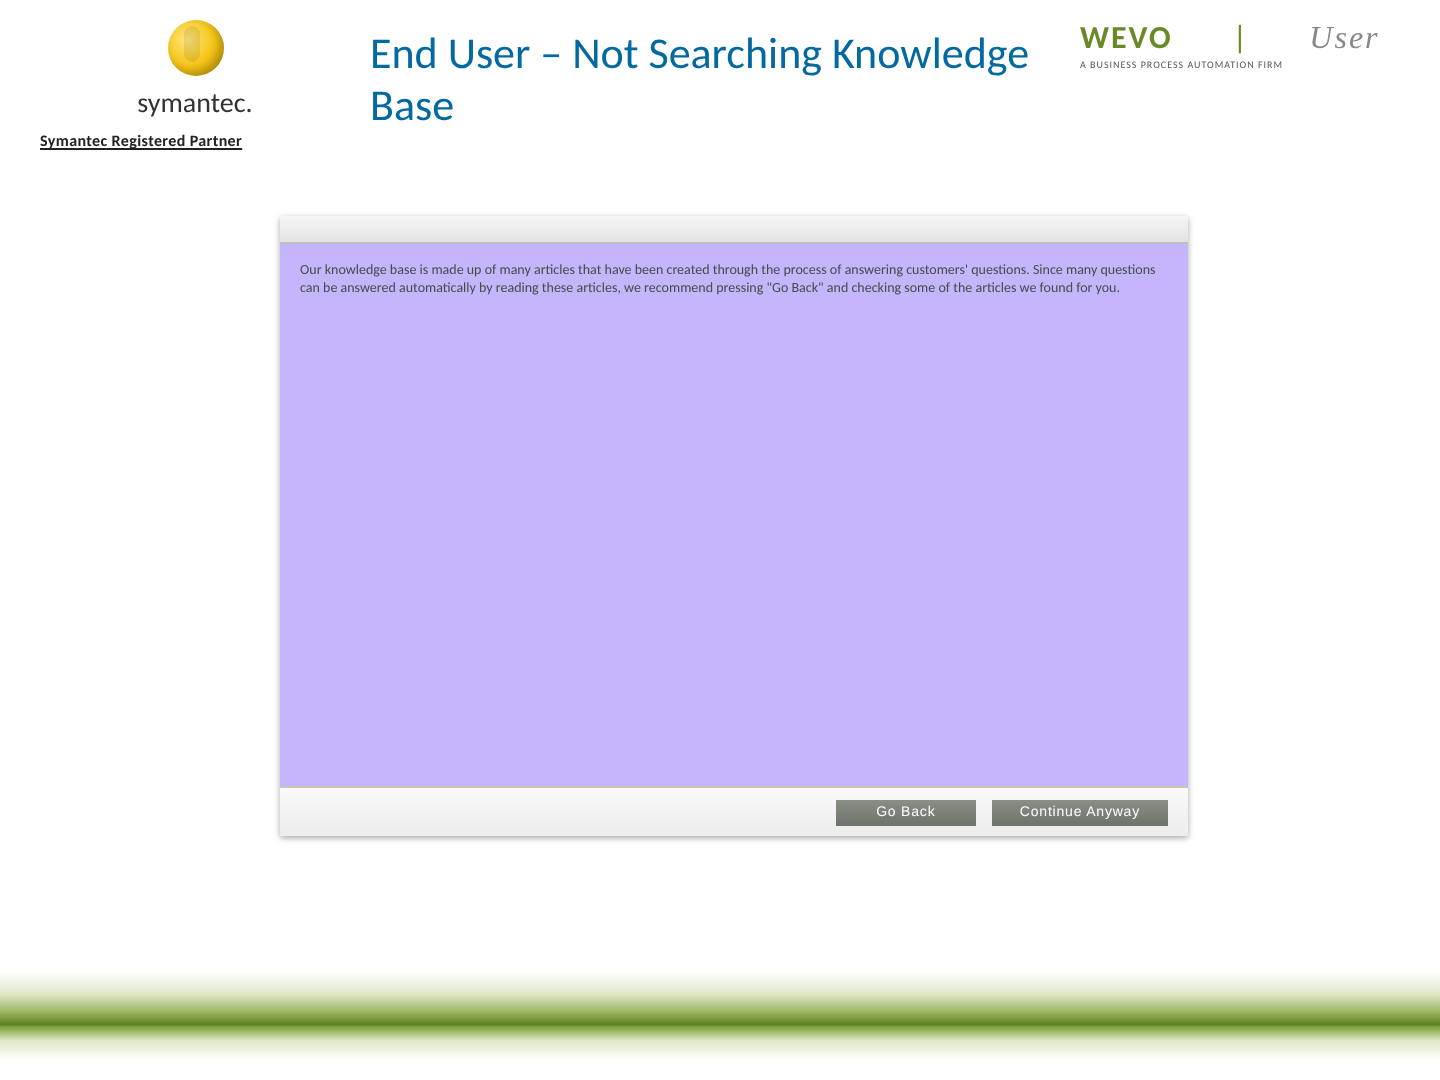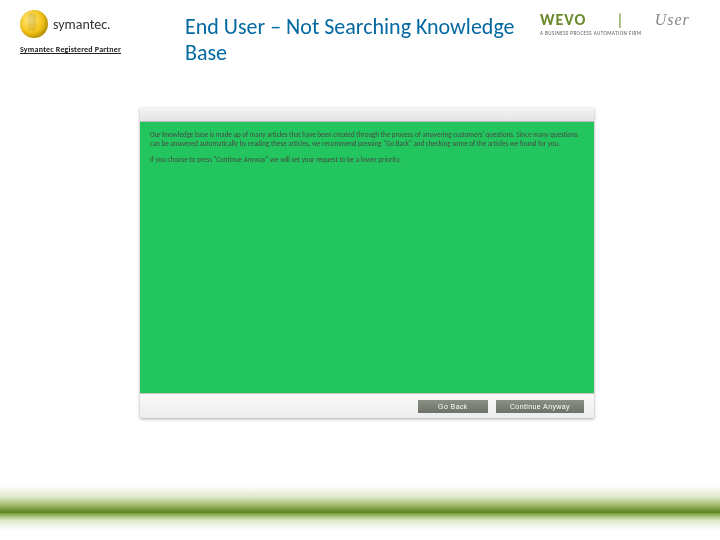--- a/index.html
+++ b/index.html
@@ -13,21 +13,21 @@
   }
   .header {
     display: flex;
     align-items: flex-start;
     padding: 10px 20px 0 20px;
   }
   .left-logo {
     width: 155px;
     flex-shrink: 0;
   }
-  .sym-row { display: flex; align-items: center; gap: 5px; }
+  .sym-row { display: flex; align-items: center; gap: 5px; flex-direction: column; }
   .sym-circle {
     width: 28px; height: 28px; border-radius: 50%;
     background: radial-gradient(circle at 35% 35%, #ffe680, #f5c518 50%, #c79a00);
     box-shadow: inset -2px -2px 4px rgba(0,0,0,0.2);
     position: relative;
   }
   .sym-circle::after {
     content: ""; position: absolute; top: 3px; left: 8px;
     width: 8px; height: 18px; border-radius: 4px;
     background: rgba(0,0,0,0.08);
@@ -62,21 +62,21 @@
     width: 454px; height: 310px;
     box-shadow: 0 1px 3px rgba(0,0,0,0.35);
     background: #fff;
   }
   .panel-header {
     height: 14px;
     background: linear-gradient(#f5f5f5, #e3e3e3);
     border-bottom: 1px solid #bfbfbf;
   }
   .panel-body {
-    background: #22c55e;
+    background: #c4b5fd;
     height: 272px;
     padding: 8px 10px;
     border-bottom: 1px solid #c7c5ba;
     font-size: 7px;
     color: #4a4a46;
     line-height: 1.35;
   }
   .panel-body p { margin-bottom: 6px; }
   .panel-footer {
     height: 24px;
@@ -127,21 +127,20 @@
       <span class="w2">User</span>
     </div>
     <div class="wevo-tag">A BUSINESS PROCESS AUTOMATION FIRM</div>
   </div>
 </div>
 
 <div class="panel-wrap">
   <div class="panel-header"></div>
   <div class="panel-body">
     <p>Our knowledge base is made up of many articles that have been created through the process of answering customers' questions. Since many questions can be answered automatically by reading these articles, we recommend pressing "Go Back" and checking some of the articles we found for you.</p>
-    <p>If you choose to press "Continue Anyway" we will set your request to be a lower priority.</p>
   </div>
   <div class="panel-footer">
     <button class="btn">Go Back</button>
     <button class="btn">Continue Anyway</button>
   </div>
 </div>
 
 <div class="footer-band"></div>
 
 </body></html>

